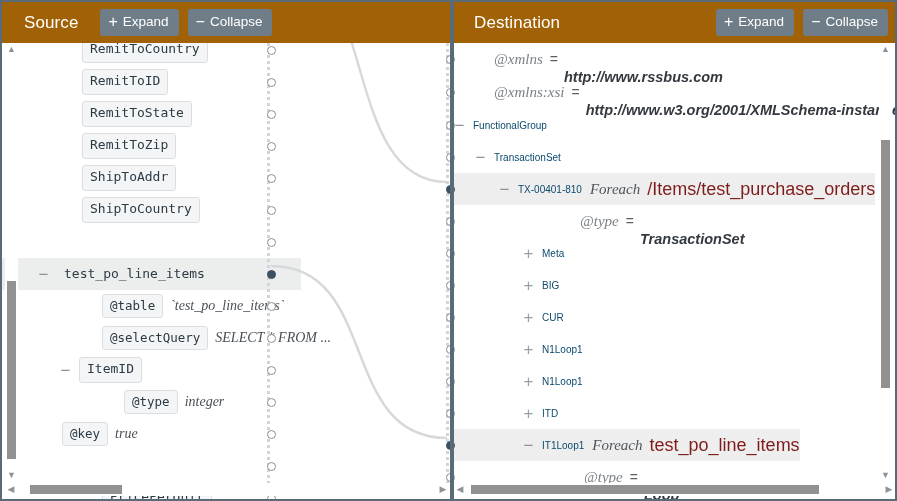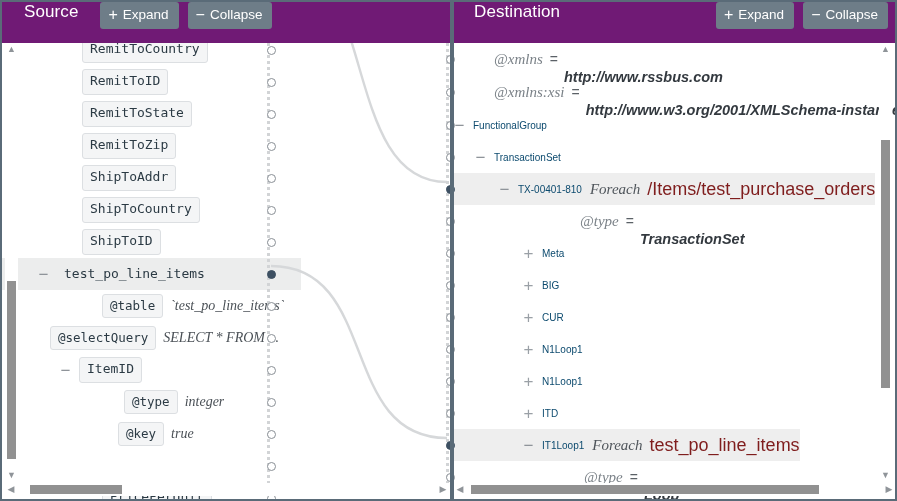--- a/index.html
+++ b/index.html
@@ -43,23 +43,23 @@
     z-index: 30;
   }
 
   
   .panel-header {
     position: absolute;
     top: 0;
     left: 0;
     right: 0;
     height: 41px;
-    background: #701a75;
+    background: #a16207;
     display: flex;
-    align-items: flex-start;
+    align-items: center;
     z-index: 20;
   }
   .panel-title {
     color: #ffffff;
     font-size: 17px;
     font-weight: 400;
     letter-spacing: .1px;
     margin-left: 22px;
     white-space: nowrap;
   }
@@ -320,44 +320,41 @@
         </div>
         <div class="row" style="top: 87px; left: 0px; padding-left: 80px; width: 265px;">
           <span class="chip">RemitToZip</span>
         </div>
         <div class="row" style="top: 119px; left: 0px; padding-left: 80px; width: 265px;">
           <span class="chip">ShipToAddr</span>
         </div>
         <div class="row" style="top: 151px; left: 0px; padding-left: 80px; width: 265px;">
           <span class="chip">ShipToCountry</span>
         </div>
-        <div class="row" style="top: 183px; left: 0px; padding-left: 80px; width: 265px;">
-          <span class="chip">ShipToID</span>
-        </div>
         <div class="row selected-src" style="top: 215px; left: 0px; padding-left: 34px; width: 265px;">
           <span class="tgl">−</span>
           <span class="src-label-plain">test_po_line_items</span>
         </div>
         <div class="row" style="top: 247px; left: 0px; padding-left: 100px; width: 265px;">
           <span class="chip attr">@table</span>
           <span class="attrval">`test_po_line_items`</span>
         </div>
-        <div class="row" style="top: 279px; left: 0px; padding-left: 48px; width: 265px;">
+        <div class="row" style="top: 279px; left: 0px; padding-left: 100px; width: 265px;">
           <span class="chip attr">@selectQuery</span>
           <span class="attrval">SELECT * FROM ...</span>
         </div>
         <div class="row" style="top: 311px; left: 0px; padding-left: 56px; width: 265px;">
           <span class="tgl">−</span>
           <span class="chip">ItemID</span>
         </div>
         <div class="row" style="top: 343px; left: 0px; padding-left: 122px; width: 265px;">
           <span class="chip attr">@type</span>
           <span class="attrval">integer</span>
         </div>
-        <div class="row" style="top: 375px; left: 0px; padding-left: 116px; width: 265px;">
+        <div class="row" style="top: 375px; left: 0px; padding-left: 60px; width: 265px;">
           <span class="chip attr">@key</span>
           <span class="attrval">true</span>
         </div>
         <div class="row" style="top: 439px; left: 0px; padding-left: 100px; width: 265px;">
           <span class="chip">PricePerUnit</span>
         </div>
       </div>
 
     <div class="conn-col" id="conn-col-left"></div>
   </div>

